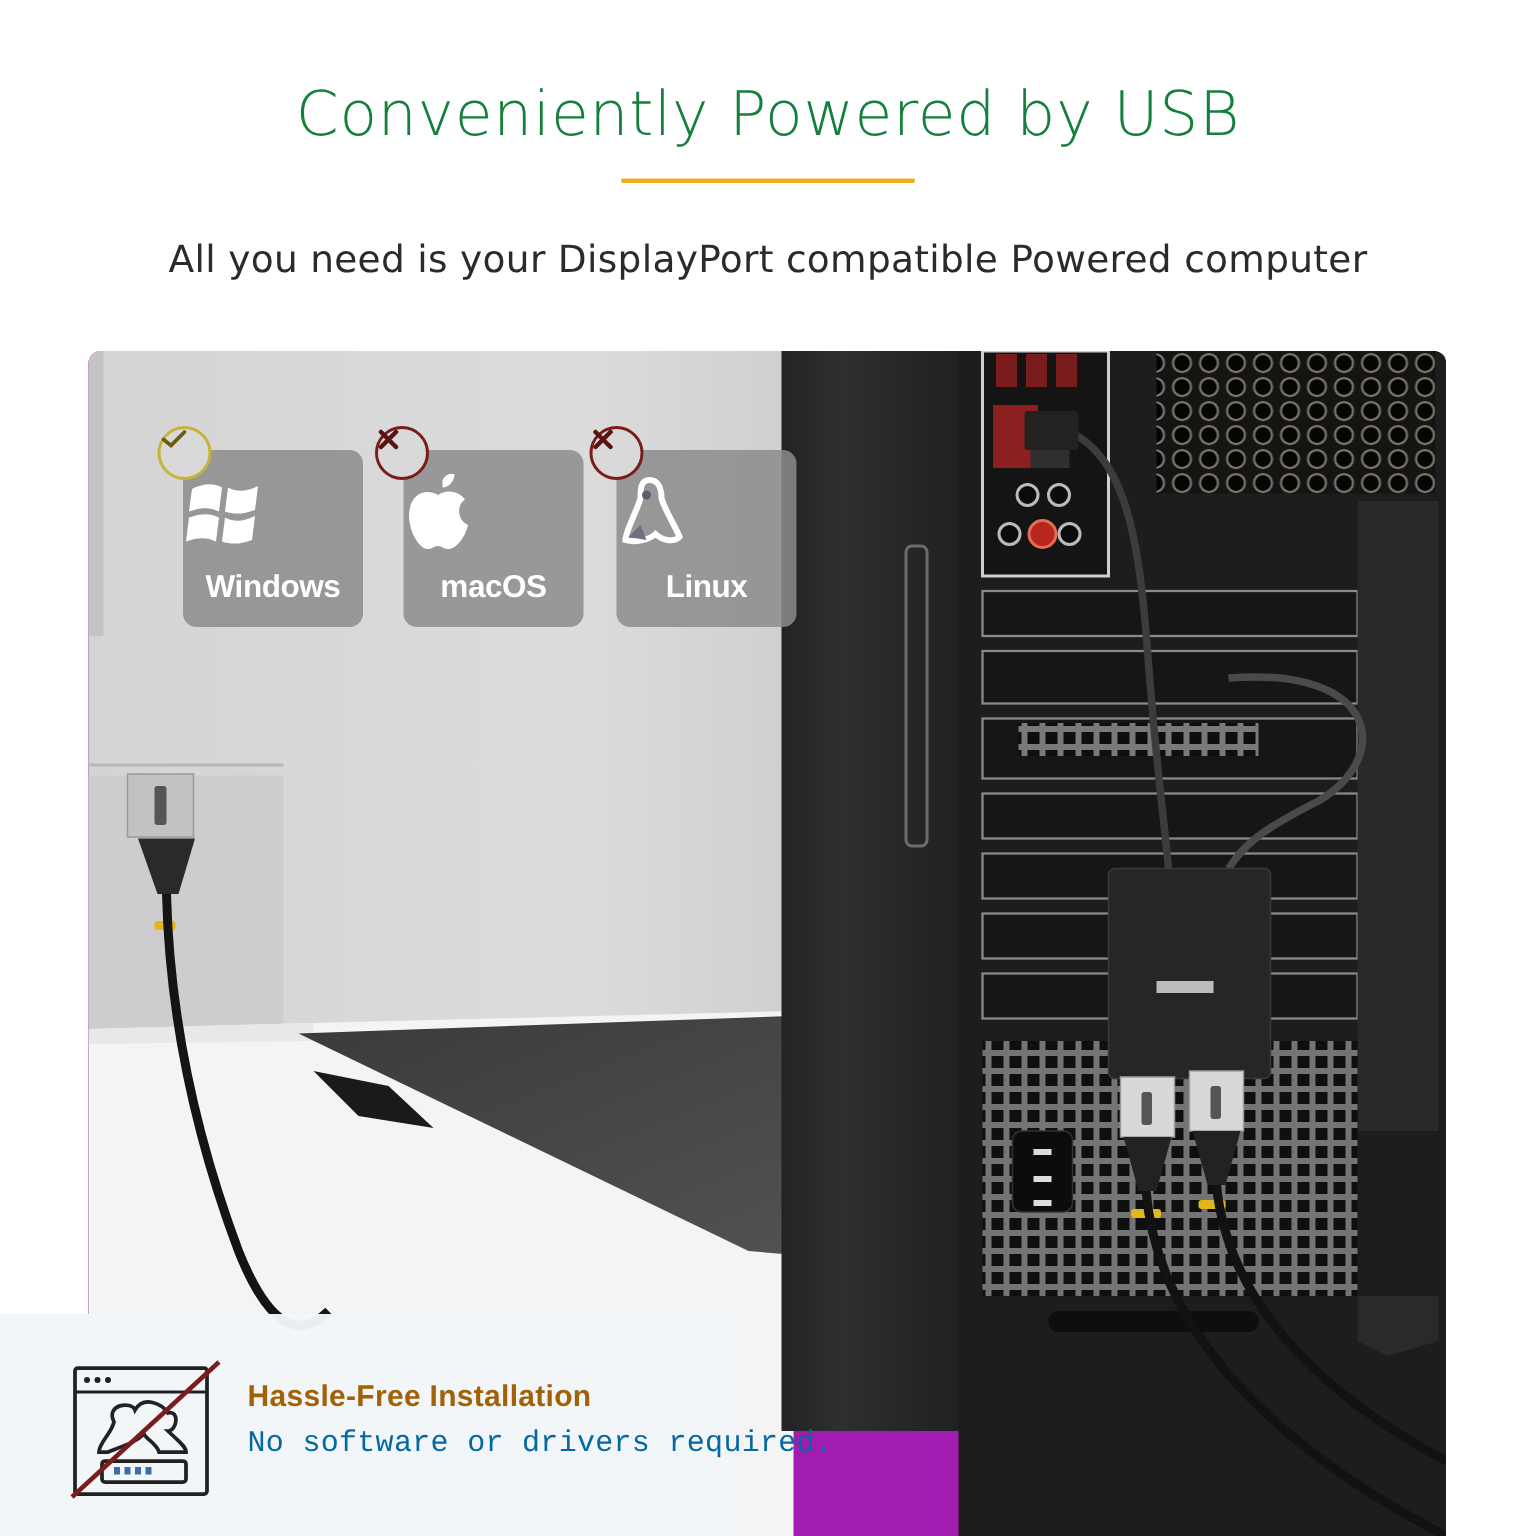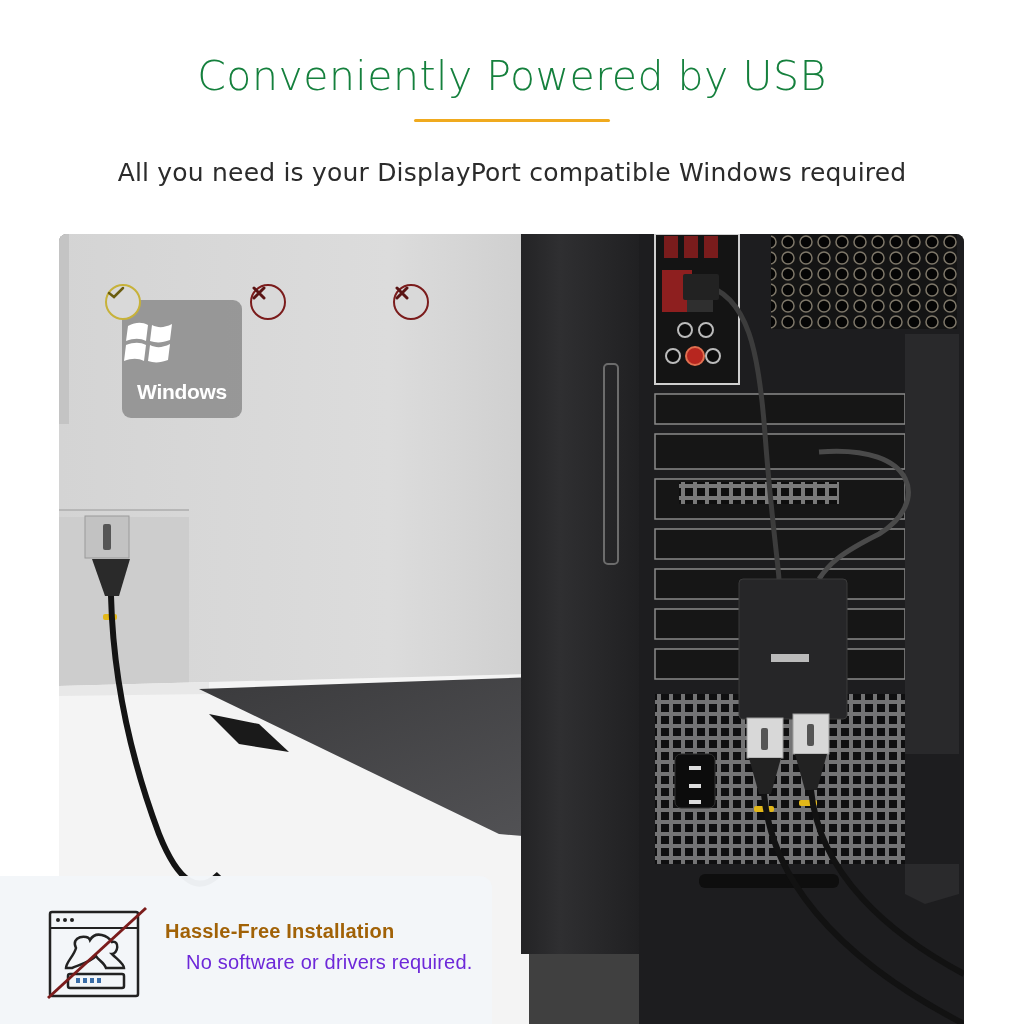--- a/index.html
+++ b/index.html
@@ -16,21 +16,21 @@
       border-radius: 2px;
     }
     .subtitle {
       position: absolute; left: 0; top: 158px; width: 1024px; text-align: center;
       font-size: 25px; color: #2b2b2b; font-family: "DejaVu Sans", sans-serif;
       letter-spacing: 0.2px;
     }
 
     .photo {
       position: absolute; left: 59px; top: 234px; width: 905px; height: 790px;
-      border-radius: 8px 8px 0 0; overflow: hidden; background: #404040;
+      border-radius: 8px 8px 0 0; overflow: hidden; background: #a21caf;
     }
     .photo svg { position: absolute; left: 0; top: 0; }
 
     .os-tile {
       position: absolute; width: 120px; height: 118px; border-radius: 9px;
       background: rgba(140,140,140,0.85);
       display: flex; flex-direction: column; align-items: center; justify-content: flex-end;
       padding-bottom: 14px;
     }
     .os-tile .logo { position: absolute; top: 16px; left: 0; width: 100%; height: 56px; display: flex; justify-content: center; }
@@ -48,30 +48,30 @@
     .install-card {
       position: absolute; left: 0; top: 876px; width: 492px; height: 148px;
       background: rgba(243,246,249,0.97); border-radius: 0 12px 0 0;
     }
     .install-card .icon-box { position: absolute; left: 46px; top: 30px; width: 102px; height: 94px; }
     .install-title {
       position: absolute; left: 165px; top: 920px; font-size: 20px; font-weight: bold;
       color: #a16207; font-family: "Liberation Sans", sans-serif; letter-spacing: 0.2px;
     }
     .install-desc {
-      position: absolute; left: 165px; top: 951px; font-size: 20px; color: #6d28d9;
-      font-family: Liberation Sans, sans-serif; letter-spacing: 0.2px; margin-left: 21px;
+      position: absolute; left: 165px; top: 951px; font-size: 20px; color: #0369a1;
+      font-family: Liberation Mono, monospace; letter-spacing: 0.2px;
     }
   </style>
 </head>
 <body>
 
 <div class="headline">Conveniently Powered by USB</div>
 <div class="accent-rule" style="background:#f0aa1e;"></div>
-<div class="subtitle">All you need is your DisplayPort compatible Windows required</div>
+<div class="subtitle">All you need is your DisplayPort compatible Powered computer</div>
 
 <div class="photo">
   <svg width="905" height="790" viewBox="0 0 905 790">
     <defs>
       <linearGradient id="monGrad" x1="0" x2="1" y1="0" y2="0">
         <stop offset="0" stop-color="#d4d4d4"></stop>
         <stop offset="0.7" stop-color="#dcdcdc"></stop>
         <stop offset="1" stop-color="#cfcfcf"></stop>
       </linearGradient>
       <linearGradient id="towerGrad" x1="0" x2="1" y1="0" y2="0">
@@ -182,26 +182,45 @@
       </svg>
     </div>
     <span class="label">Windows</span>
   </div>
   <div class="badge ok" style="left:46px; top:50px;">
     <svg width="18" height="14" viewBox="0 0 18 14">
       <path d="M2 7 L7 11 L16 2" stroke="#6b5d10" stroke-width="2.5" fill="none" stroke-linecap="round"></path>
     </svg>
   </div>
 
+  <div class="os-tile" style="left:210px; top:66px;">
+    <div class="logo">
+      <svg width="46" height="54" viewBox="0 0 46 54">
+        <path d="M26 4 C28 0 33 -1 34 0 C34 5 30 9 26 9 Z" fill="#fff"></path>
+        <path d="M23 14 C17 10 6 11 4 24 C2 36 10 50 16 50 C20 50 20 48 23 48 C26 48 26 50 30 50 C36 50 42 40 43 34 C36 31 35 21 41 17 C37 11 28 10 23 14 Z" fill="#fff"></path>
+      </svg>
+    </div>
+    <span class="label">macOS</span>
+  </div>
   <div class="badge no" style="left:191px; top:50px;">
     <svg width="14" height="14" viewBox="0 0 14 14">
       <path d="M2 2 L12 12 M12 2 L2 12" stroke="#5a1414" stroke-width="3" stroke-linecap="round"></path>
     </svg>
   </div>
 
+  <div class="os-tile" style="left:352px; top:66px;">
+    <div class="logo">
+      <svg width="46" height="54" viewBox="0 0 46 54">
+        <path d="M22 4 C28 4 30 10 30 16 C32 24 40 36 42 42 C38 46 30 44 26 40 C22 44 12 46 6 44 C6 38 14 24 16 16 C16 10 16 4 22 4 Z" fill="none" stroke="#fff" stroke-width="4"></path>
+        <circle cx="20" cy="14" r="3" fill="#5a5f70"></circle>
+        <path d="M8 42 L16 34 L20 44 Z" fill="#6b6f80"></path>
+      </svg>
+    </div>
+    <span class="label">Linux</span>
+  </div>
   <div class="badge no" style="left:334px; top:50px;">
     <svg width="14" height="14" viewBox="0 0 14 14">
       <path d="M2 2 L12 12 M12 2 L2 12" stroke="#5a1414" stroke-width="3" stroke-linecap="round"></path>
     </svg>
   </div>
 </div>
 
 <div class="install-card">
   <div class="icon-box">
     <svg width="102" height="94" viewBox="0 0 102 94">

